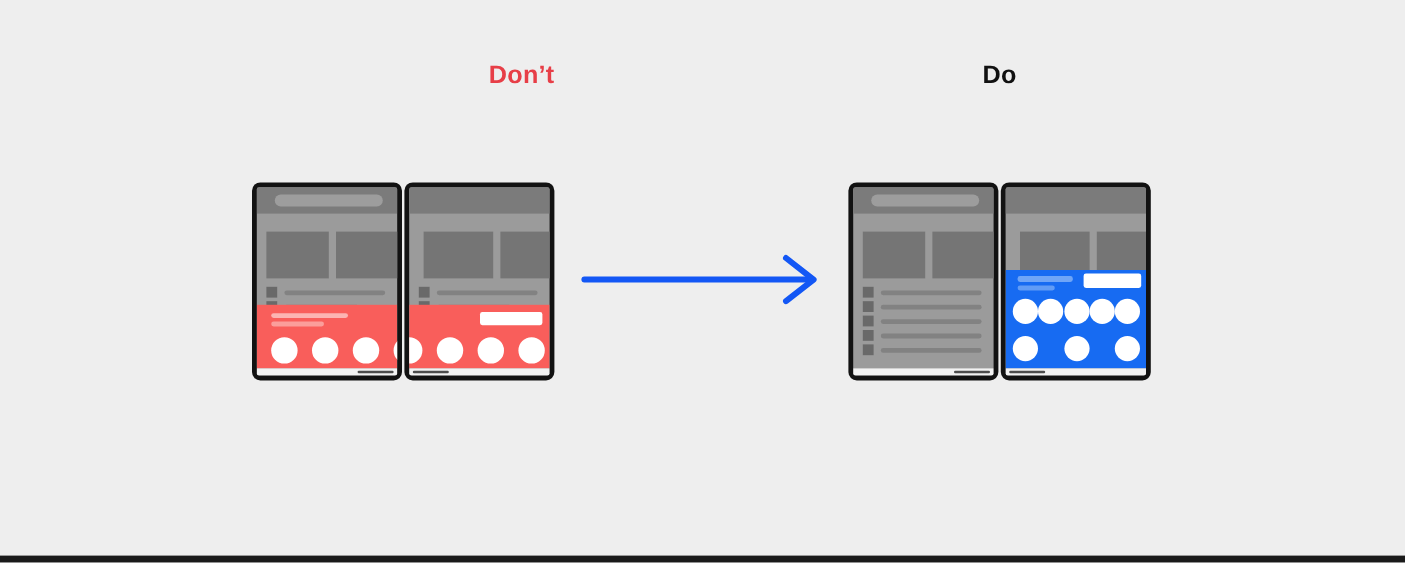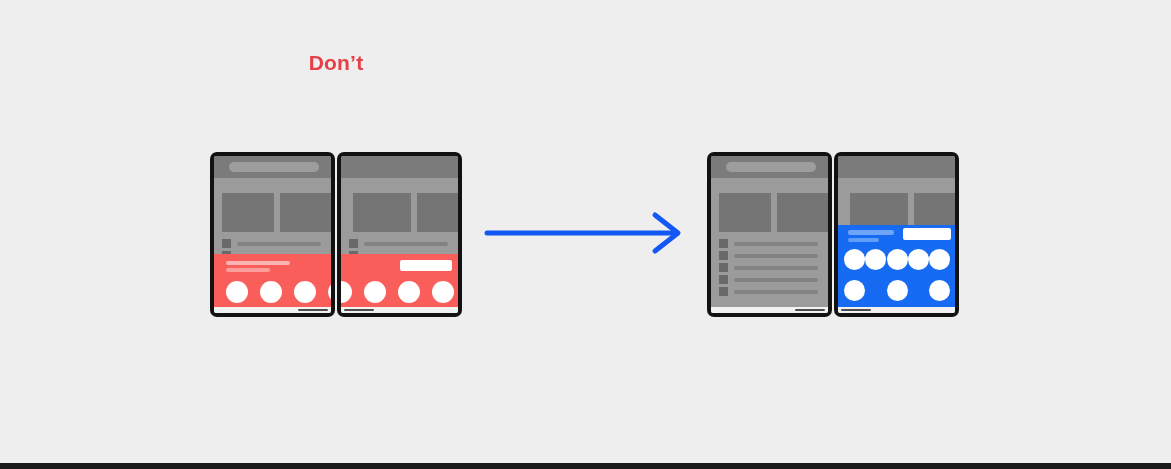--- a/index.html
+++ b/index.html
@@ -10,21 +10,21 @@
     --dont_label:#E73E47; --do_label:#111111; --bottom_edge:#1A1A1A;
   }
   *{margin:0;padding:0;box-sizing:border-box;}
   html,body{background:#fff;}
   .canvas{
     position:relative;width:1171px;height:469px;background:var(--bg);
     overflow:hidden;font-family:"Liberation Sans",sans-serif;
   }
   .bottom-edge{position:absolute;left:0;bottom:0;width:100%;height:6px;background:var(--bottom_edge);}
   .col-label{position:absolute;top:51px;width:252px;text-align:center;font-size:21px;font-weight:bold;letter-spacing:.2px;}
-  .col-label.dont{left:210px;color:var(--dont_label);}
+  .col-label.dont{left:210px;color:var(--dont_label);text-align:right;}
   .col-label.do{left:707px;color:var(--do_label);}
   .pair{position:absolute;top:152px;display:flex;gap:2px;}
   .pair.dont{left:210px;}
   .pair.do{left:707px;}
   .device{width:125px;height:165px;background:var(--bezel);border-radius:7px;padding:4px;}
   .screen{position:relative;width:117px;height:157px;background:var(--body);border-radius:2px;overflow:hidden;}
   .topbar{position:absolute;top:0;left:0;right:0;height:22px;background:var(--topbar);}
   .search-pill{position:absolute;left:15px;right:12px;top:6px;height:10px;border-radius:5px;background:var(--pill);}
   .cards{position:absolute;top:37px;height:39px;left:8px;right:0;display:flex;gap:6px;}
   .screen.right-half .cards{left:12px;}
@@ -60,20 +60,21 @@
   .circle-grid{position:absolute;top:24px;left:6px;right:5px;display:flex;flex-wrap:wrap;justify-content:space-between;row-gap:10px;}
   .circle-grid .circle{width:21px;height:21px;}
   .arrow-wrap{position:absolute;left:483px;top:208px;width:200px;height:50px;}
 </style>
 </head>
 <body>
 
 <div class="canvas">
 
   <div class="col-label dont">Don’t</div>
+  <div class="col-label do">Do</div>
 
   <div class="pair dont">
     <div class="device">
       <div class="screen left-half scrimmed">
         <div class="topbar">
           <div class="search-pill"></div>
         </div>
         <div class="cards">
           <div class="card1"></div>
           <div class="card2"></div>

